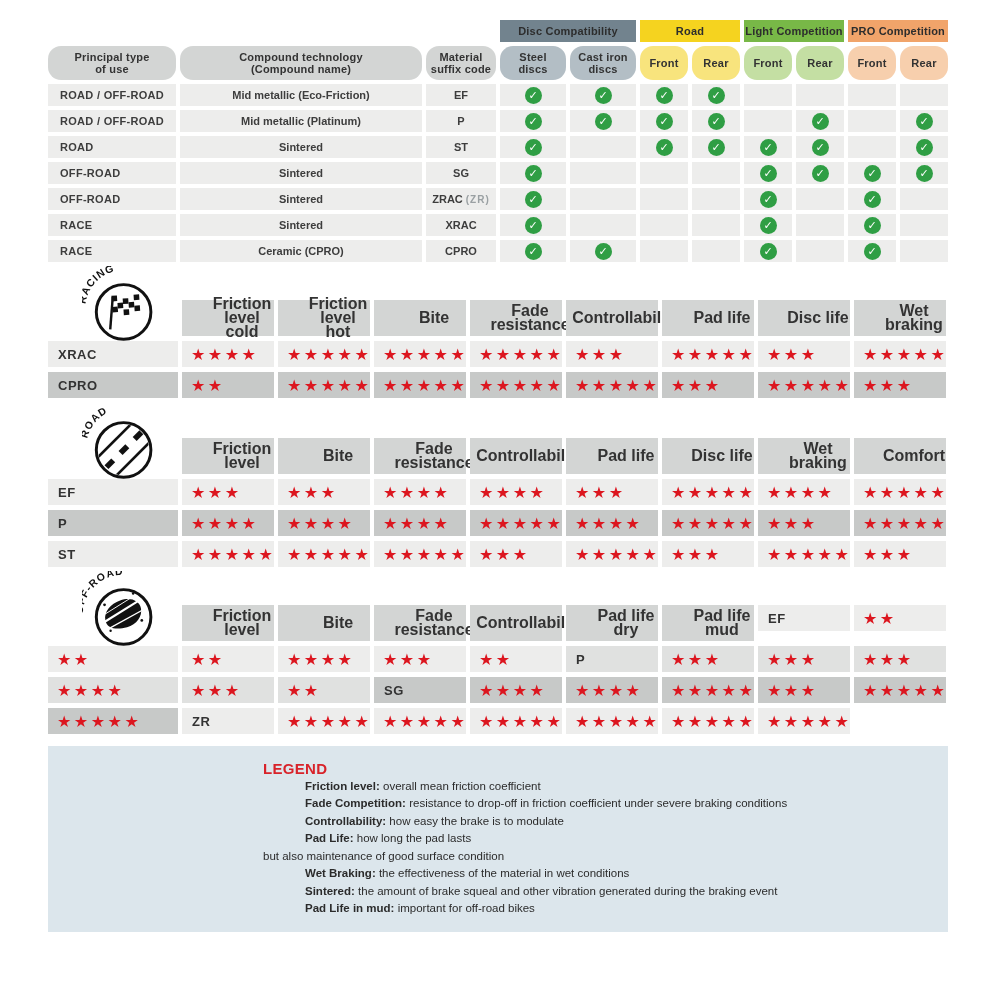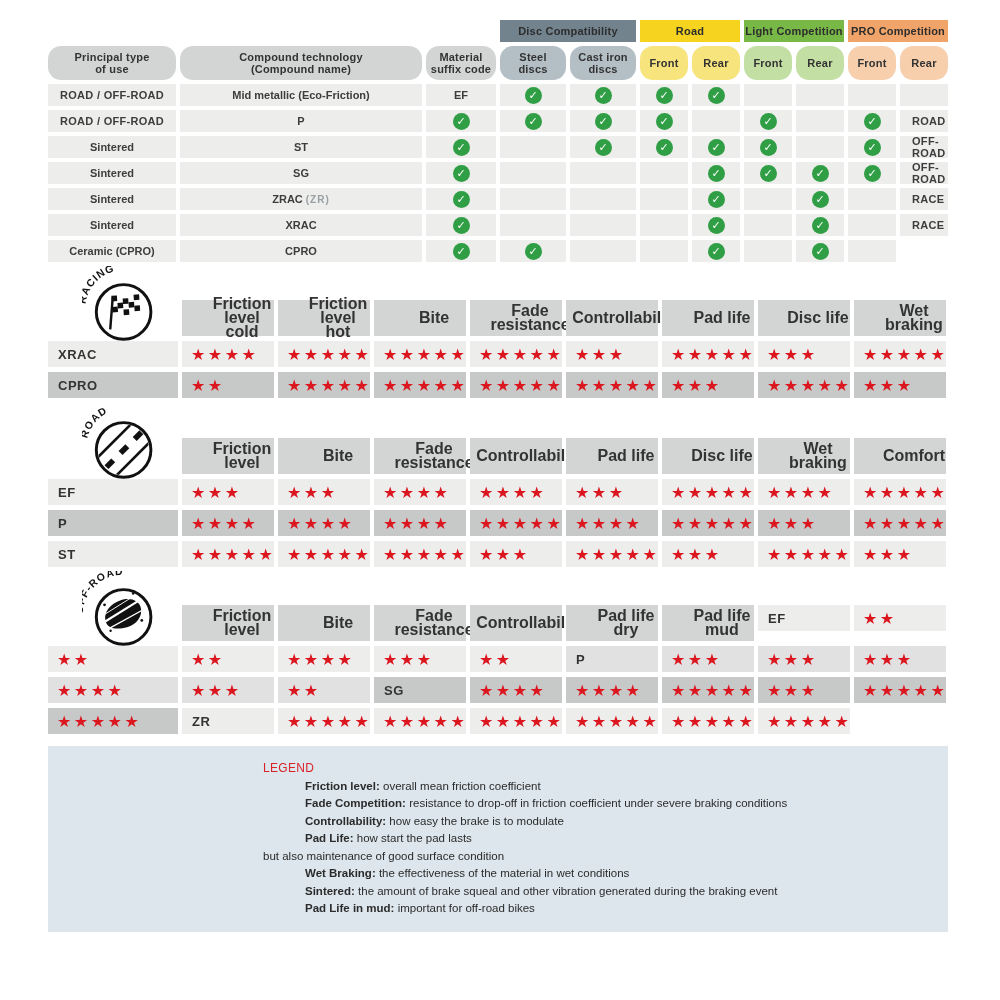--- a/index.html
+++ b/index.html
@@ -51,21 +51,21 @@
   .star-cell{height:26px;display:flex;align-items:center;padding-left:9px;
     color:var(--star-red);font-size:16px;letter-spacing:2.5px;
     font-family:"DejaVu Sans", sans-serif;}
   .shade-light{background:var(--row-light);}
   .shade-medium{background:var(--row-medium);}
   .shade-dark{background:var(--row-dark);}
 
   
   .legend{margin-top:12px;width:900px;box-sizing:border-box;background:var(--legend-bg);
     padding:14px 30px 14px 215px;font-size:11.5px;line-height:17.5px;color:#2b2b2b;}
-  .legend-title{color:var(--legend-red);font-weight:normal;font-size:12px;letter-spacing:.3px;}
+  .legend-title{color:var(--legend-red);font-weight:bold;font-size:15px;letter-spacing:.3px;}
   .legend-term{font-weight:bold;padding-left:42px;}
 </style>
 </head>
 <body>
 
 <div class="page">
   <div class="content">
     <div id="compat" class="compat-grid">
         <div class="group-spacer"></div>
         <div class="group-cell group-disc">Disc Compatibility</div>
@@ -103,20 +103,21 @@
           <span class="check">✓</span>
         </div>
         <div class="cell">
           <span class="check">✓</span>
         </div>
         <div class="cell"></div>
         <div class="cell"></div>
         <div class="cell"></div>
         <div class="cell"></div>
         <div class="cell cell-use">ROAD / OFF-ROAD</div>
+        <div class="cell">Mid metallic (Platinum)</div>
         <div class="cell">
           <span>P</span>
         </div>
         <div class="cell">
           <span class="check">✓</span>
         </div>
         <div class="cell">
           <span class="check">✓</span>
         </div>
         <div class="cell">
@@ -409,20 +410,20 @@
             <div class="star-cell shade-light">★★★★★</div>
             <div class="star-cell shade-light">★★★★★</div>
           </div>
         </div>
       </div>
     <div id="legend" class="legend">
         <div class="legend-title">LEGEND</div>
         <div class="legend-line"><span class="legend-term">Friction level:</span> <span>overall mean friction coefficient</span></div>
         <div class="legend-line"><span class="legend-term">Fade Competition:</span> <span>resistance to drop-off in friction coefficient under severe braking conditions</span></div>
         <div class="legend-line"><span class="legend-term">Controllability:</span> <span>how easy the brake is to modulate</span></div>
-        <div class="legend-line"><span class="legend-term">Pad Life:</span> <span>how start the pad lasts</span></div>
+        <div class="legend-line"><span class="legend-term">Pad Life:</span> <span>how long the pad lasts</span></div>
         <div class="legend-line"><span>but also maintenance of good surface condition</span></div>
         <div class="legend-line"><span class="legend-term">Wet Braking:</span> <span>the effectiveness of the material in wet conditions</span></div>
         <div class="legend-line"><span class="legend-term">Sintered:</span> <span>the amount of brake squeal and other vibration generated during the braking event</span></div>
         <div class="legend-line"><span class="legend-term">Pad Life in mud:</span> <span>important for off-road bikes</span></div>
       </div>
   </div>
 </div>
 
 </body></html>

